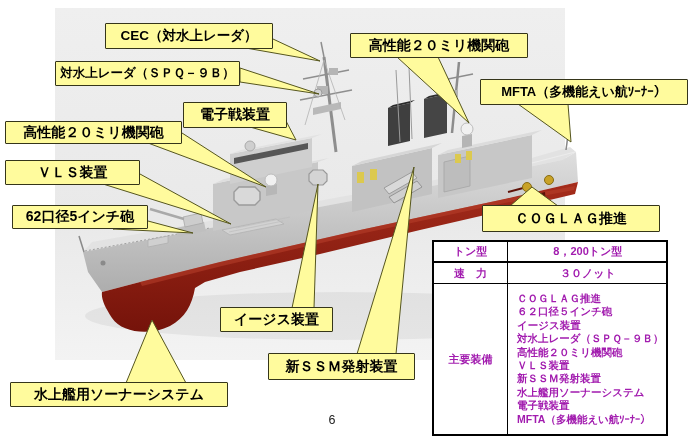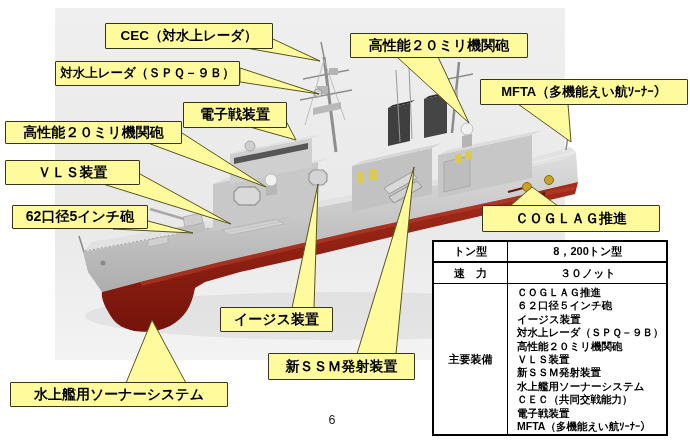--- a/index.html
+++ b/index.html
@@ -27,21 +27,21 @@
   .c-mfta   {left:480px;top:79px; width:208px;height:26px;font-size:13px;}
   .c-coglag {left:482px;top:205px;width:178px;height:27px;font-size:14px;}
   .c-aegis  {left:220px;top:307px;width:113px;height:25px;font-size:14px;}
   .c-ssm    {left:268px;top:353px;width:147px;height:27px;font-size:14px;}
   .c-sonar  {left:10px; top:382px;width:218px;height:25px;font-size:14px;}
 
   .spec{
     position:absolute;left:432px;top:240px;width:236px;height:196px;
     background:#fff;border:2px solid #000;box-sizing:border-box;z-index:6;
     display:grid;grid-template-columns:74px 1fr;grid-template-rows:21px 21px 1fr;
-    font-weight:bold;color:#000000;
+    font-weight:bold;color:#a21caf;
   }
   .spec .cell{box-sizing:border-box;display:flex;align-items:center;justify-content:center;font-size:11px;}
   .spec .b-r{border-right:1.5px solid #000;}
   .spec .b-b2{border-bottom:2px solid #000;}
   .spec .b-b1{border-bottom:1.5px solid #000;}
   .spec .equip-list{
     display:flex;flex-direction:column;justify-content:center;
     padding:2px 4px 2px 9px;font-size:10.5px;line-height:13.4px;
   }
   .spec .equip-list div{white-space:nowrap;}
@@ -198,20 +198,19 @@
     <div class="cell b-r">主要装備</div>
     <div class="equip-list">
       <div>ＣＯＧＬＡＧ推進</div>
       <div>６２口径５インチ砲</div>
       <div>イージス装置</div>
       <div>対水上レーダ（ＳＰＱ－９Ｂ）</div>
       <div>高性能２０ミリ機関砲</div>
       <div>ＶＬＳ装置</div>
       <div>新ＳＳＭ発射装置</div>
       <div>水上艦用ソーナーシステム</div>
-      <div>ＣＥＣ（共同交戦能力）</div>
       <div>電子戦装置</div>
       <div>MFTA（多機能えい航ｿｰﾅｰ）</div>
     </div>
   </div>
 
   <div class="pagenum">6</div>
 </div>
 
 </body></html>

